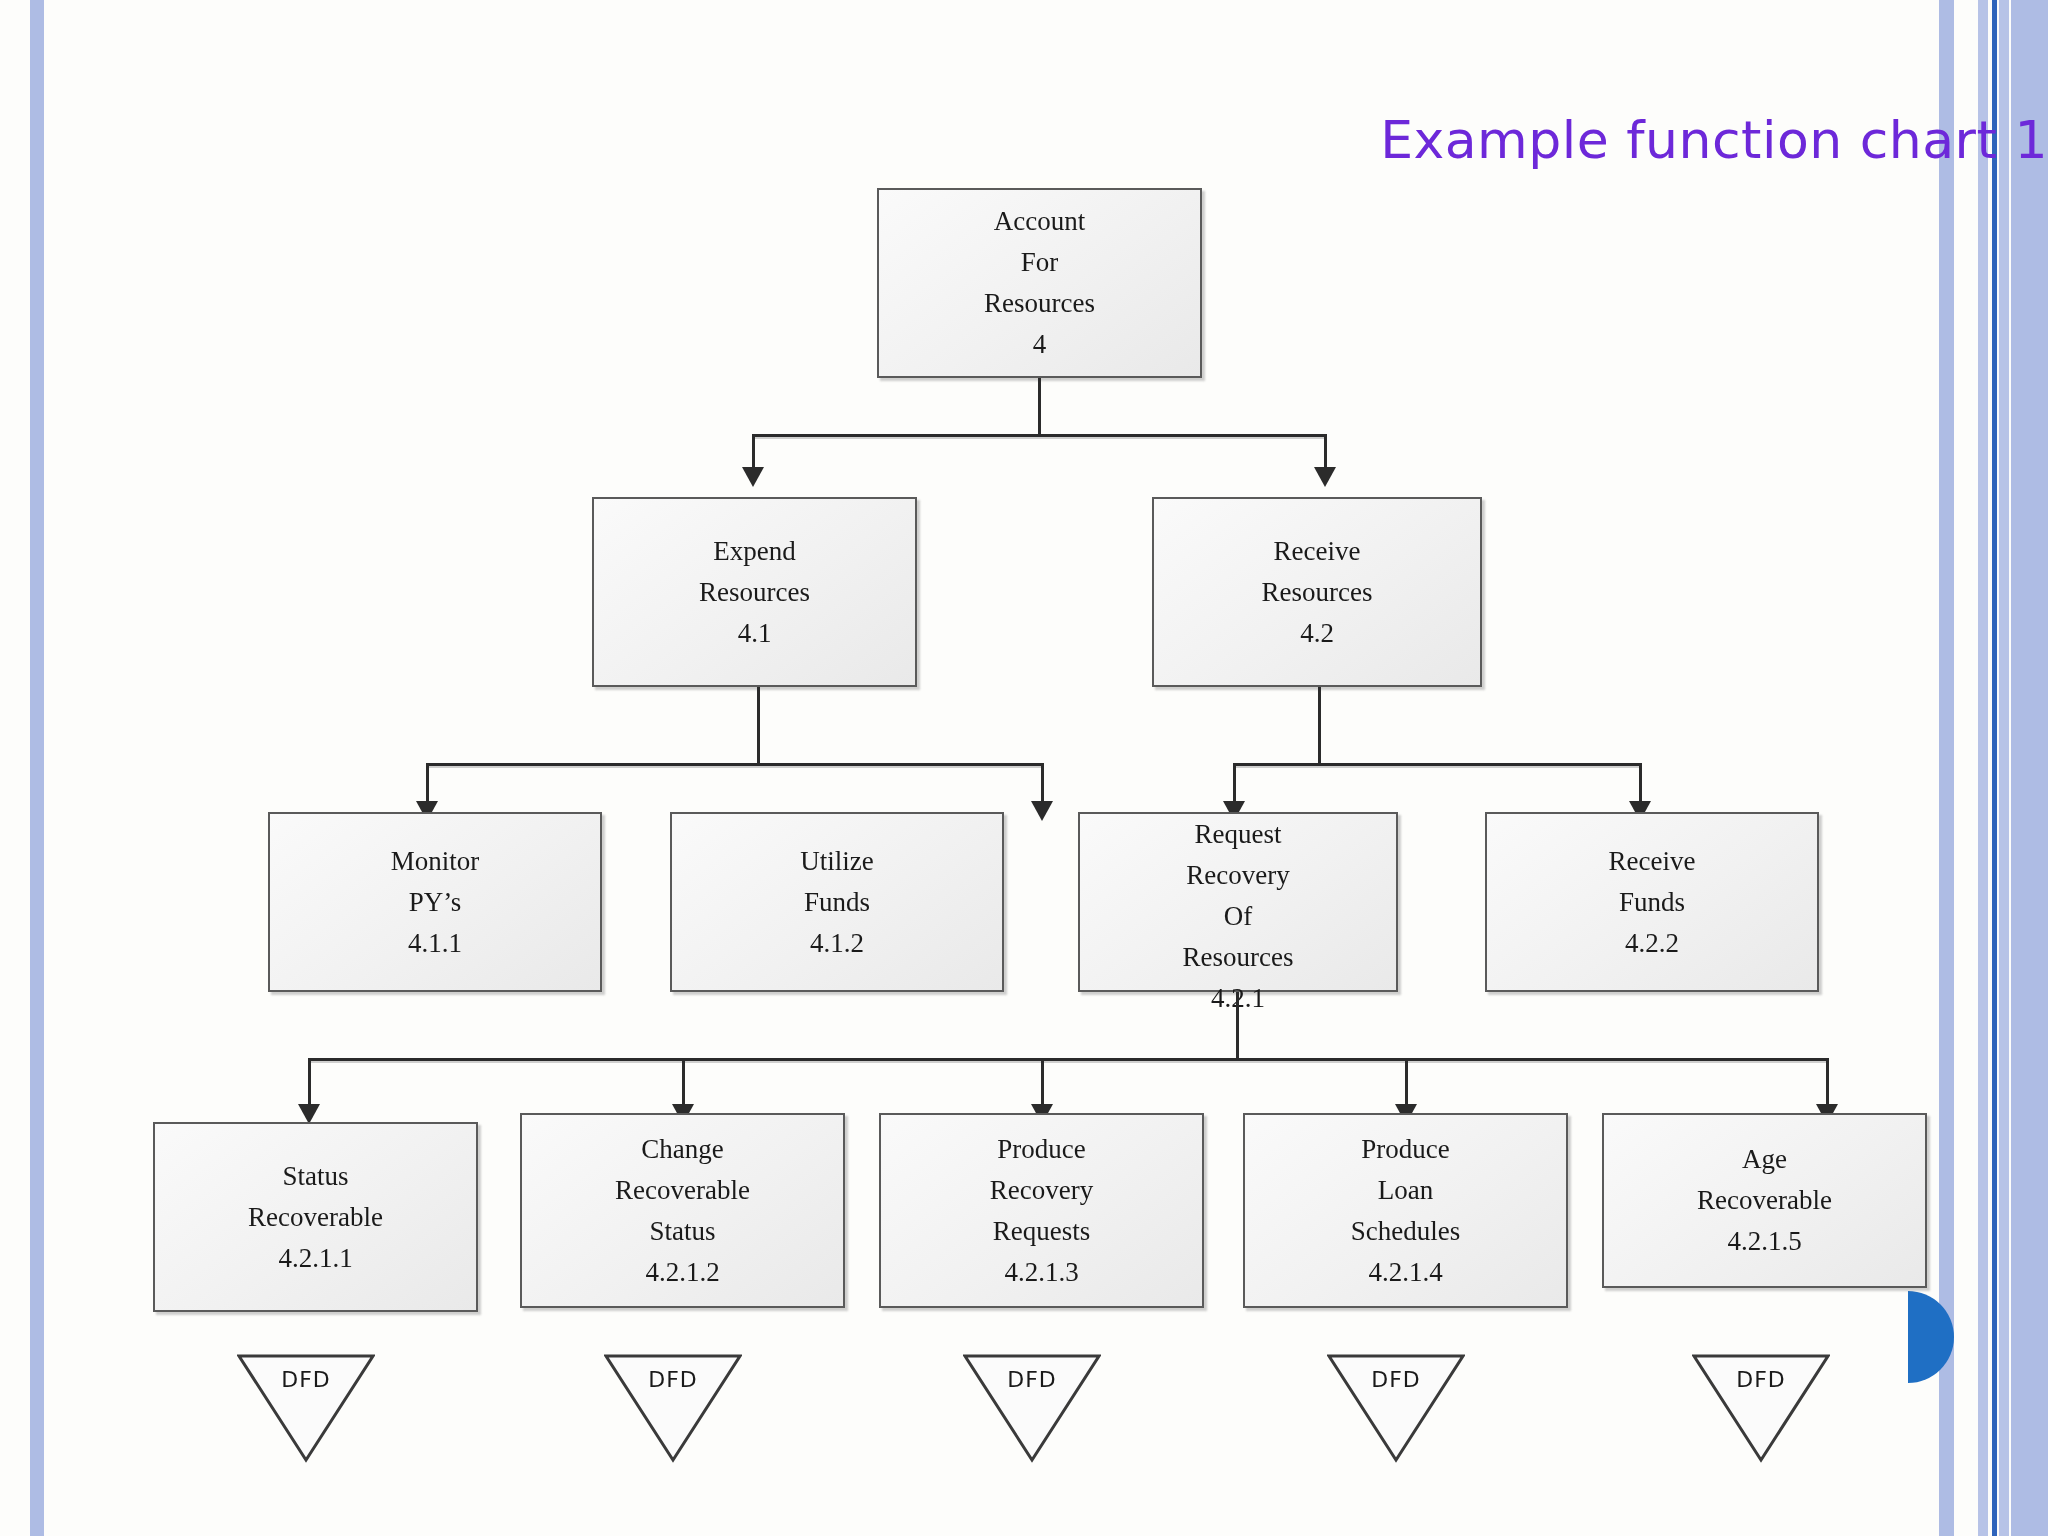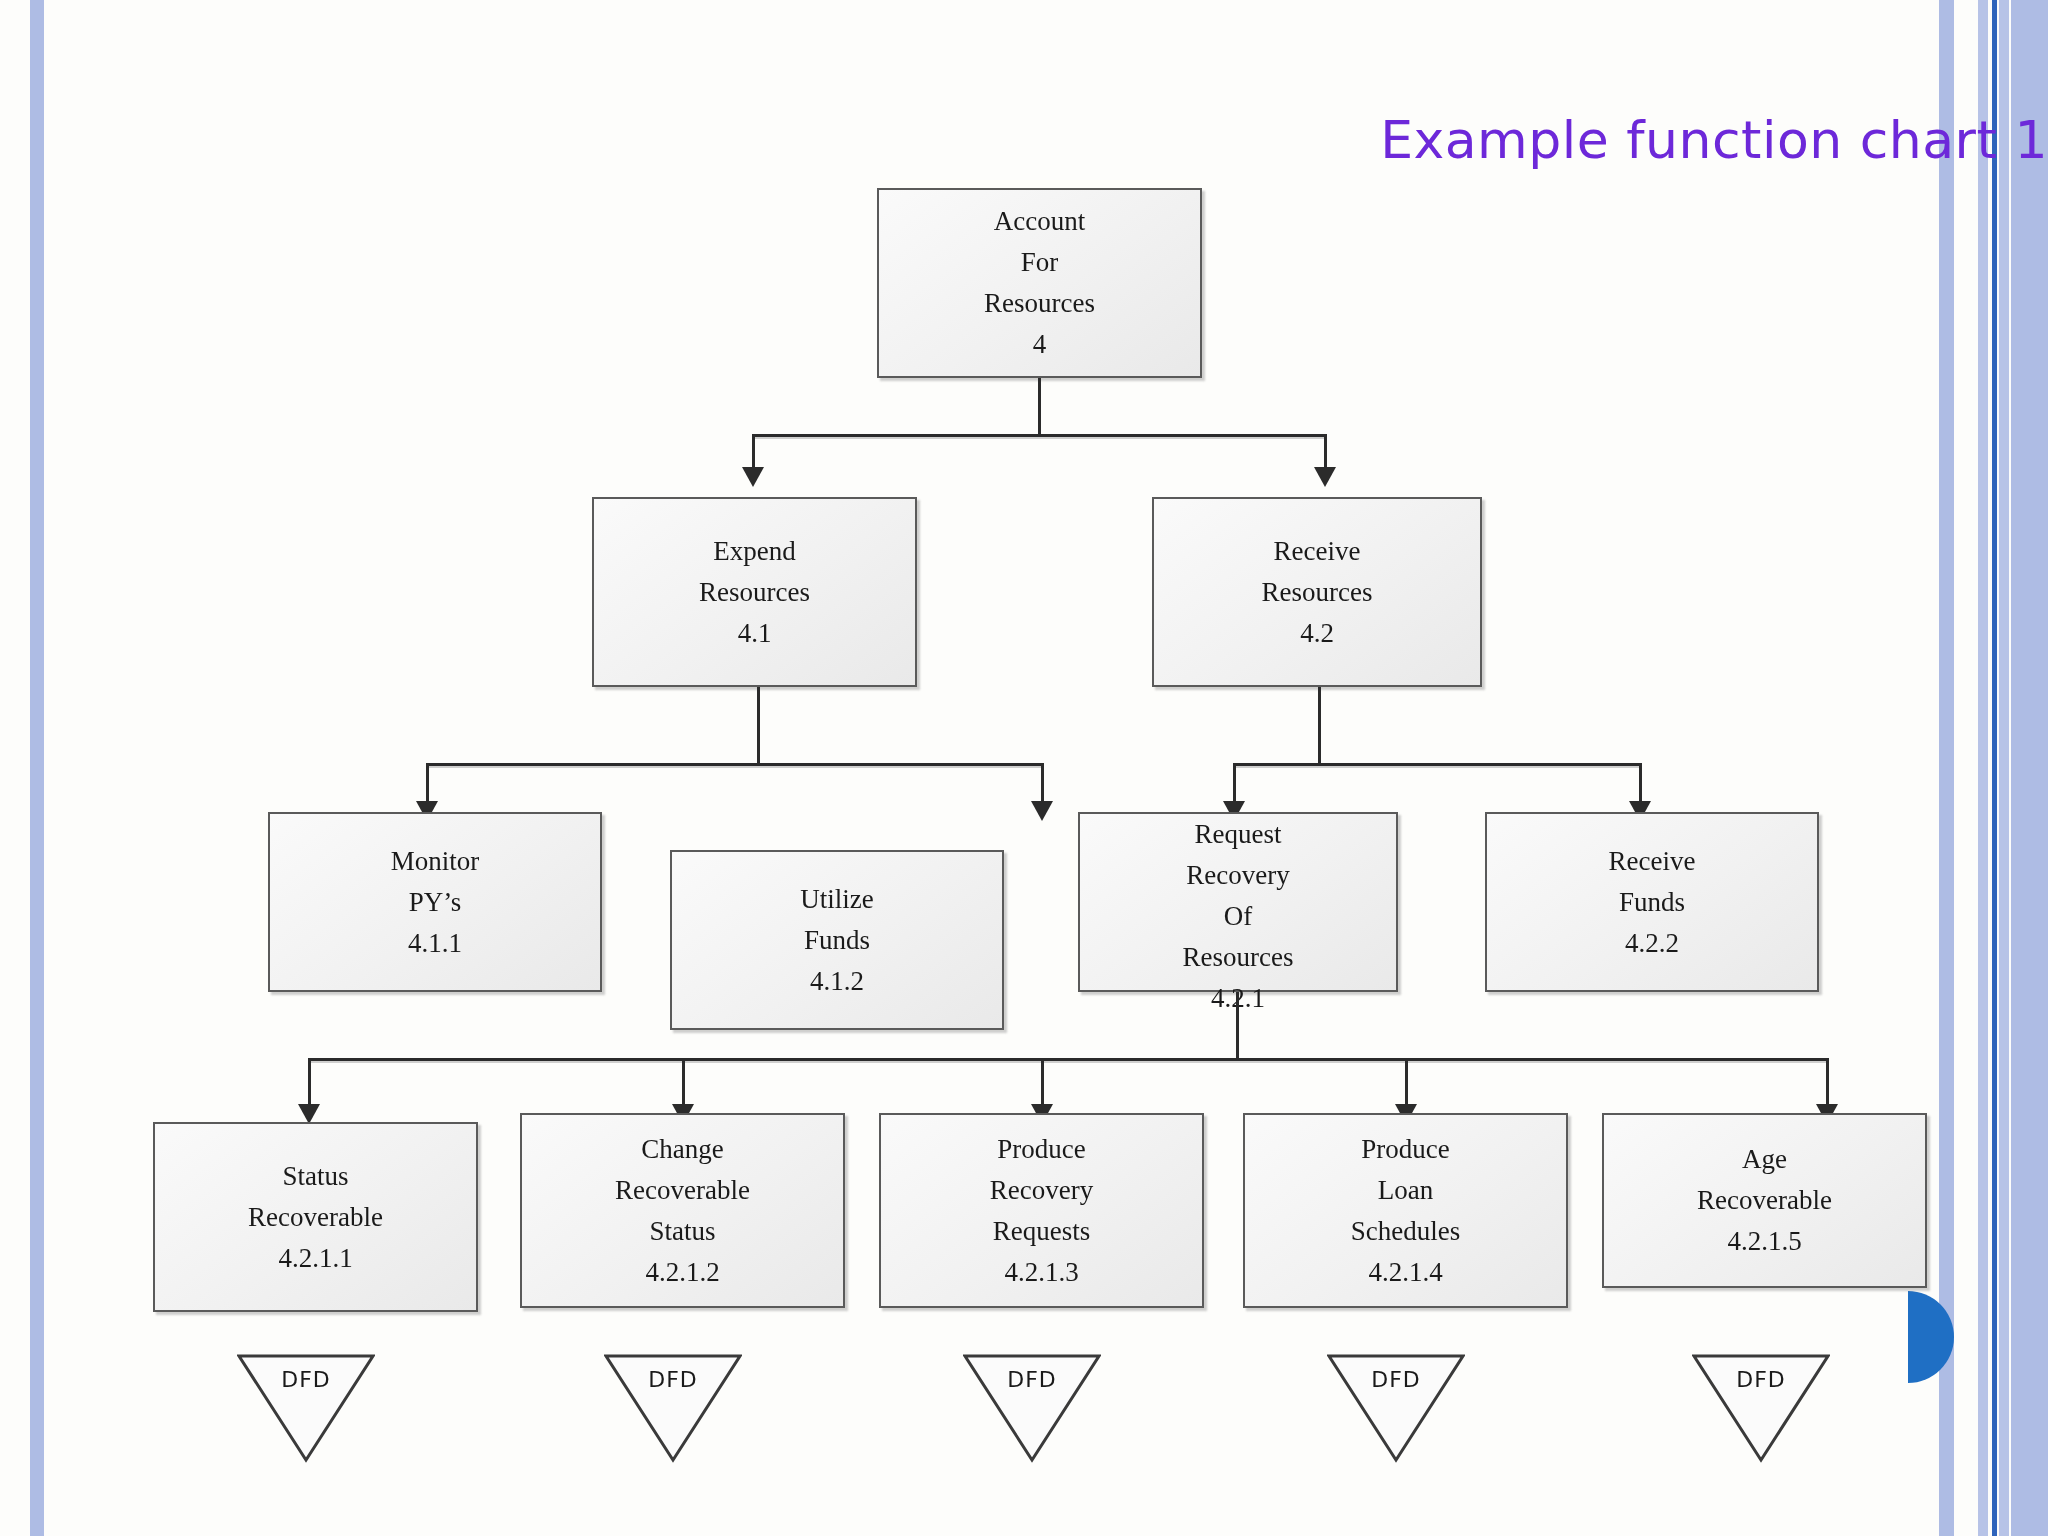--- a/index.html
+++ b/index.html
@@ -167,21 +167,21 @@
   <div class="vline" style="left:1639px; top:763px; height:48px;"></div>
   <div class="arrow" style="left:1223px; top:801px;"></div>
   <div class="arrow" style="left:1629px; top:801px;"></div>
 
   <div class="node" style="left:268px; top:812px; width:334px; height:180px;justify-content:center;">
     <span class="ln">Monitor</span>
     <span class="ln">PY’s</span>
     <span class="ln">4.1.1</span>
   </div>
 
-  <div class="node" style="left:670px; top:812px; width:334px; height:180px;margin-top:38px;">
+  <div class="node" style="left:670px; top:812px; width:334px; height:180px;">
     <span class="ln">Utilize</span>
     <span class="ln">Funds</span>
     <span class="ln">4.1.2</span>
   </div>
 
   <div class="node overflow" style="left:1078px; top:812px; width:320px; height:180px; line-height:41px; padding-top:-6px;">
     <span class="ln">Request</span>
     <span class="ln">Recovery</span>
     <span class="ln">Of</span>
     <span class="ln">Resources</span>

